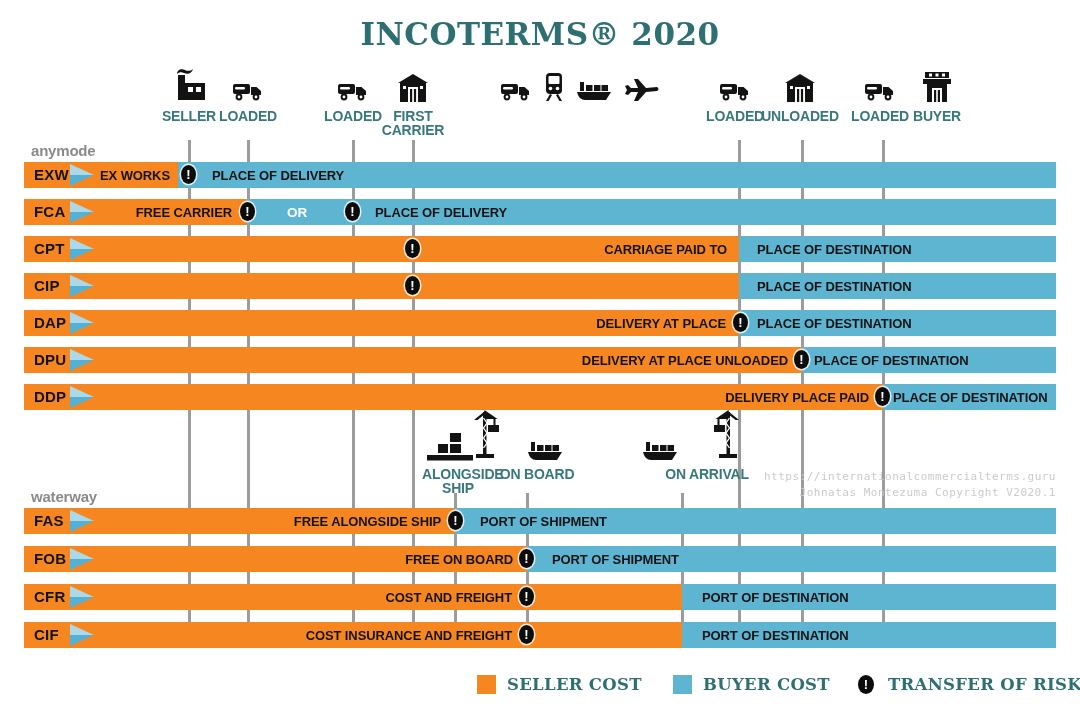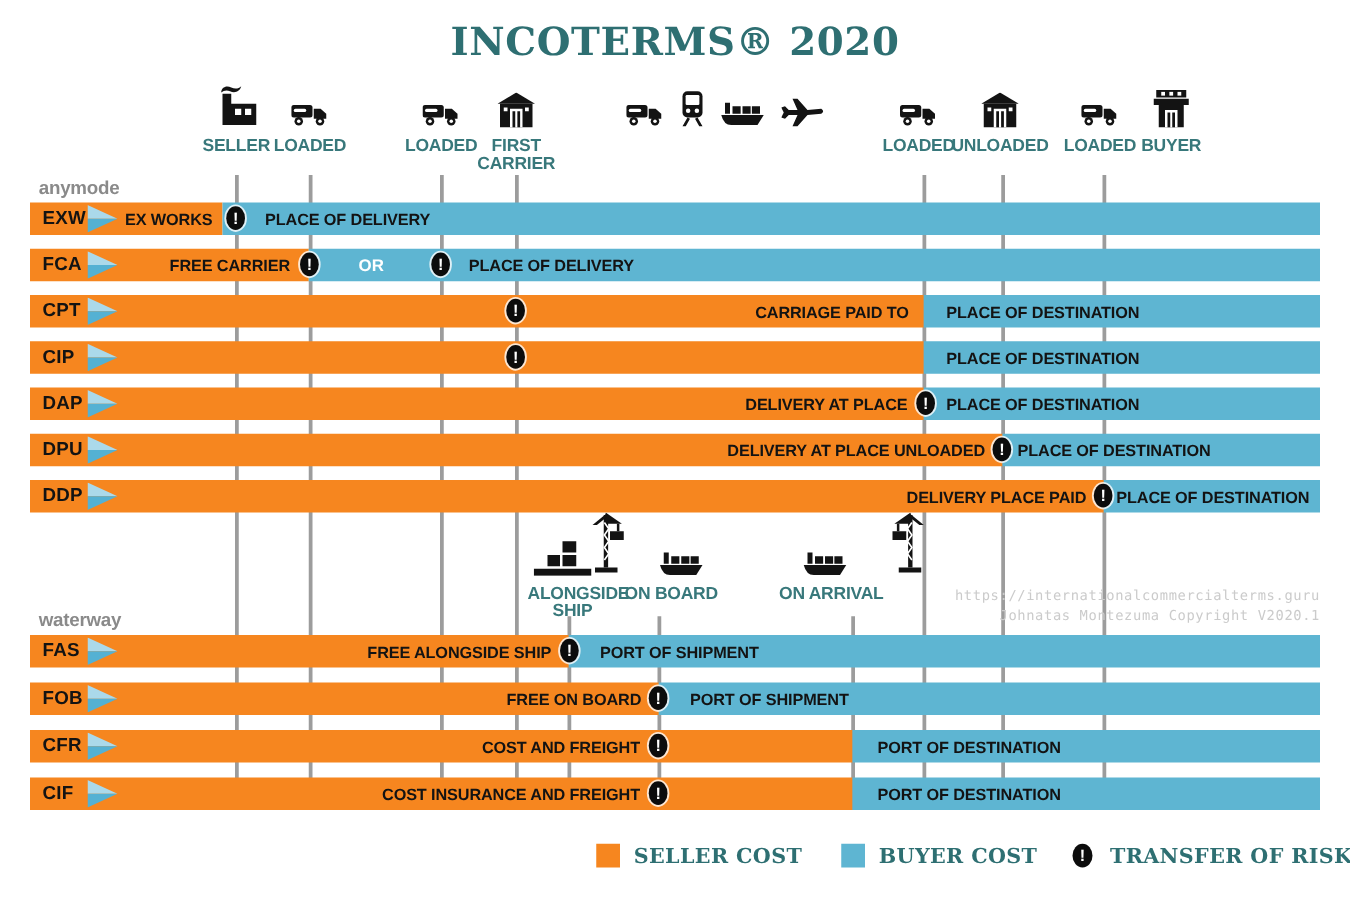--- a/index.html
+++ b/index.html
@@ -246,21 +246,21 @@
           <rect x="12" y="2" width="3.5" height="42"></rect>
           <path d="M13.5 0l13 9h-13z"></path>
           <path d="M14 1L3 10h3.5l7.5-6z"></path>
           <rect x="22.5" y="9" width="2" height="6"></rect>
           <rect x="17" y="15" width="11" height="7"></rect>
           <rect x="5" y="44" width="18" height="4"></rect>
           <path d="M12.5 8l3.5 5-3.5 5 3.5 5-3.5 5 3.5 5-3.5 5" stroke="#fff" stroke-width="1.3" fill="none"></path>
         </g>
       </svg>
     </div>
-    <div class="icnlab" style="left: 610px; top: 467px;">ON ARRIVAL</div>
+    <div class="icnlab" style="left: 652px; top: 467px;">ON ARRIVAL</div>
     <div class="row" style="top: 162px;">
       <div class="seg orange" style="left: 0px; width: 154px;"></div>
       <div class="seg blue" style="left: 154px; width: 878px;"></div>
       <div class="code" style="left: 10px;">EXW</div>
       <div class="chev" style="left: 46px;">
         <svg width="24" height="22" viewBox="0 0 24 22" xmlns="http://www.w3.org/2000/svg">
           <polygon points="0,0 24,11 0,11" fill="#ABD9EA"></polygon>
           <polygon points="0,11 24,11 0,22" fill="#54B1D3"></polygon>
         </svg>
       </div>

